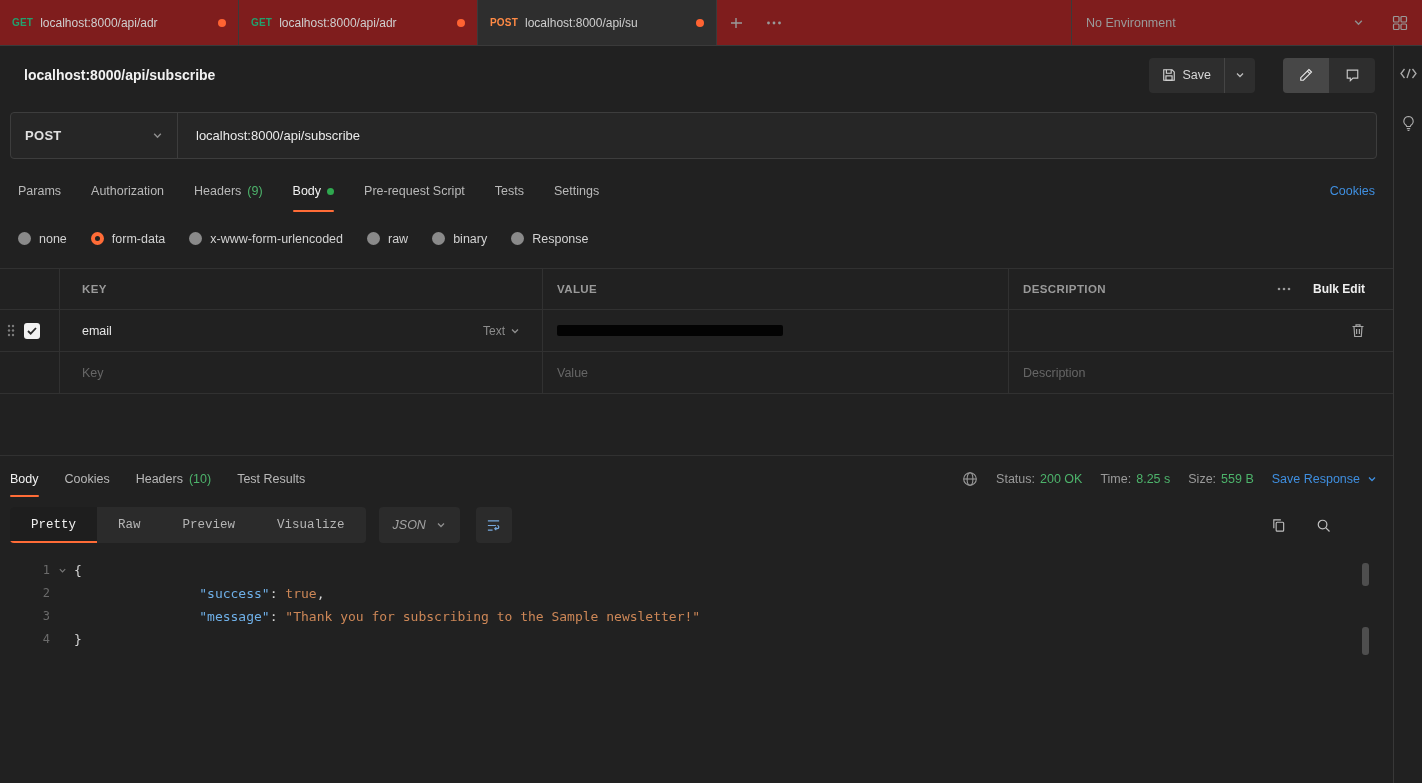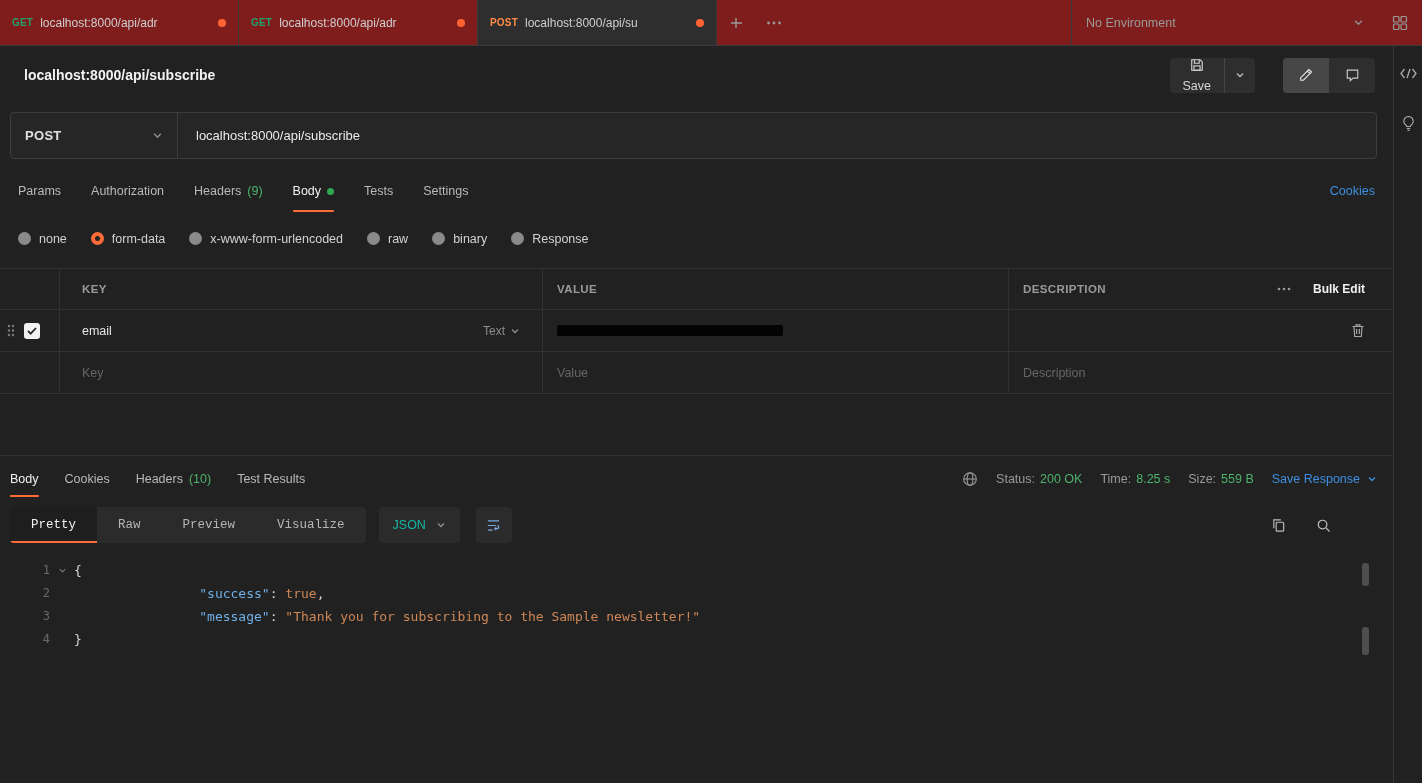--- a/index.html
+++ b/index.html
@@ -26,21 +26,21 @@
   .main{display:flex;height:737px;}
   .content{flex:1;min-width:0;display:flex;flex-direction:column;}
   .rail{width:28px;border-left:1px solid #383838;display:flex;flex-direction:column;align-items:center;padding-top:22px;gap:36px;color:#ababab;}
   .rail .rail-item{cursor:pointer;}
 
   
   .title-row{height:58px;display:flex;align-items:center;padding:0 18px 0 24px;}
   .page-title{font-size:14px;font-weight:bold;color:#f2f2f2;}
   .title-actions{margin-left:auto;display:flex;align-items:center;gap:28px;}
   .btn-group{display:flex;align-items:center;background:#2e2e2e;border-radius:4px;height:35px;overflow:hidden;}
-  .save-main{display:flex;align-items:center;gap:7px;padding:0 13px;color:#d6d6d6;font-size:12.5px;cursor:pointer;height:100%;flex-direction:column;}
+  .save-main{display:flex;align-items:center;gap:7px;padding:0 13px;color:#d6d6d6;font-size:12.5px;cursor:pointer;height:100%;}
   .group-divider{width:1px;height:100%;background:#454545;}
   .chev-part{width:30px;height:100%;display:flex;align-items:center;justify-content:center;color:#bdbdbd;cursor:pointer;}
   .icon-btn{width:46px;height:100%;display:flex;align-items:center;justify-content:center;color:#c9c9c9;cursor:pointer;}
   .icon-btn.hl{background:#474747;color:#e8e8e8;}
 
   
   .url-row{height:62px;display:flex;align-items:center;gap:10px;padding:0 16px 0 10px;}
   .url-box{flex:1;height:45px;display:flex;align-items:stretch;background:#262626;border:1px solid #3d3d3d;border-radius:4px;}
   .method-select{width:138px;display:flex;align-items:center;justify-content:space-between;padding:0 14px;border-right:1px solid #3d3d3d;cursor:pointer;}
   .method-label{font-size:13px;font-weight:bold;color:#e0e0e0;letter-spacing:.3px;}
@@ -92,21 +92,21 @@
   .meta{display:flex;gap:5px;align-items:center;color:#9a9a9a;}
   .green{color:#4db36b;}
   .save-resp{color:#3f8fe0;display:flex;gap:7px;align-items:center;cursor:pointer;}
   .save-resp .chev{color:#3f8fe0;}
 
   .view-row{height:48px;display:flex;align-items:center;padding:0 16px 0 10px;}
   .seg{display:flex;height:36px;background:#2b2b2b;border-radius:4px;overflow:hidden;}
   .seg-item{display:flex;align-items:center;justify-content:center;padding:0 21px;color:#b5b5b5;font-size:12.5px;cursor:pointer;position:relative;font-family:Liberation Mono, monospace;}
   .seg-item.active{background:#1e1e1e;color:#f0f0f0;}
   .seg-item.active::after{content:"";position:absolute;bottom:0;left:0;right:0;height:2px;background:#ff6c37;}
-  .fmt-sel{margin-left:13px;height:36px;background:#2b2b2b;border-radius:4px;display:flex;align-items:center;gap:10px;padding:0 14px;color:#14b8a6;cursor:pointer;font-size:12.5px;}
+  .fmt-sel{margin-left:13px;height:36px;background:#2b2b2b;border-radius:4px;display:flex;align-items:center;gap:10px;padding:0 14px;color:#a3a3a3;cursor:pointer;font-size:12.5px;font-style:italic;}
   .wrap-btn{margin-left:16px;width:36px;height:36px;background:#2b2b2b;border-radius:4px;display:flex;align-items:center;justify-content:center;color:#77a9dd;cursor:pointer;}
   .view-icons{margin-left:auto;display:flex;gap:30px;color:#c0c0c0;padding-right:46px;}
   .view-icons .vi{cursor:pointer;}
 
   
   .code{position:relative;flex:1;padding-top:10px;font-family:"DejaVu Sans Mono",monospace;font-size:13px;min-height:0;}
   .cl{display:flex;height:23px;line-height:23px;align-items:center;}
   .ln{width:50px;text-align:right;color:#6b6b6b;font-size:12px;flex:0 0 auto;}
   .fold{width:24px;display:flex;align-items:center;justify-content:center;color:#777;flex:0 0 auto;cursor:pointer;}
   .code-text{white-space:pre;color:#d6d6d6;}
@@ -242,20 +242,23 @@
             <span>Authorization</span>
           </div>
         <div class="nav-item">
           <span>Headers</span>
           <span class="cnt">(9)</span>
         </div>
         <div class="nav-item active">
           <span>Body</span>
           <span class="gdot"></span>
         </div>
+        <div class="nav-item">
+            <span>Pre-request Script</span>
+          </div>
         <div class="nav-item">
             <span>Tests</span>
           </div>
         <div class="nav-item">
             <span>Settings</span>
           </div>
         <div class="cookies">Cookies</div>
       </div>
 
       <div class="body-types">

